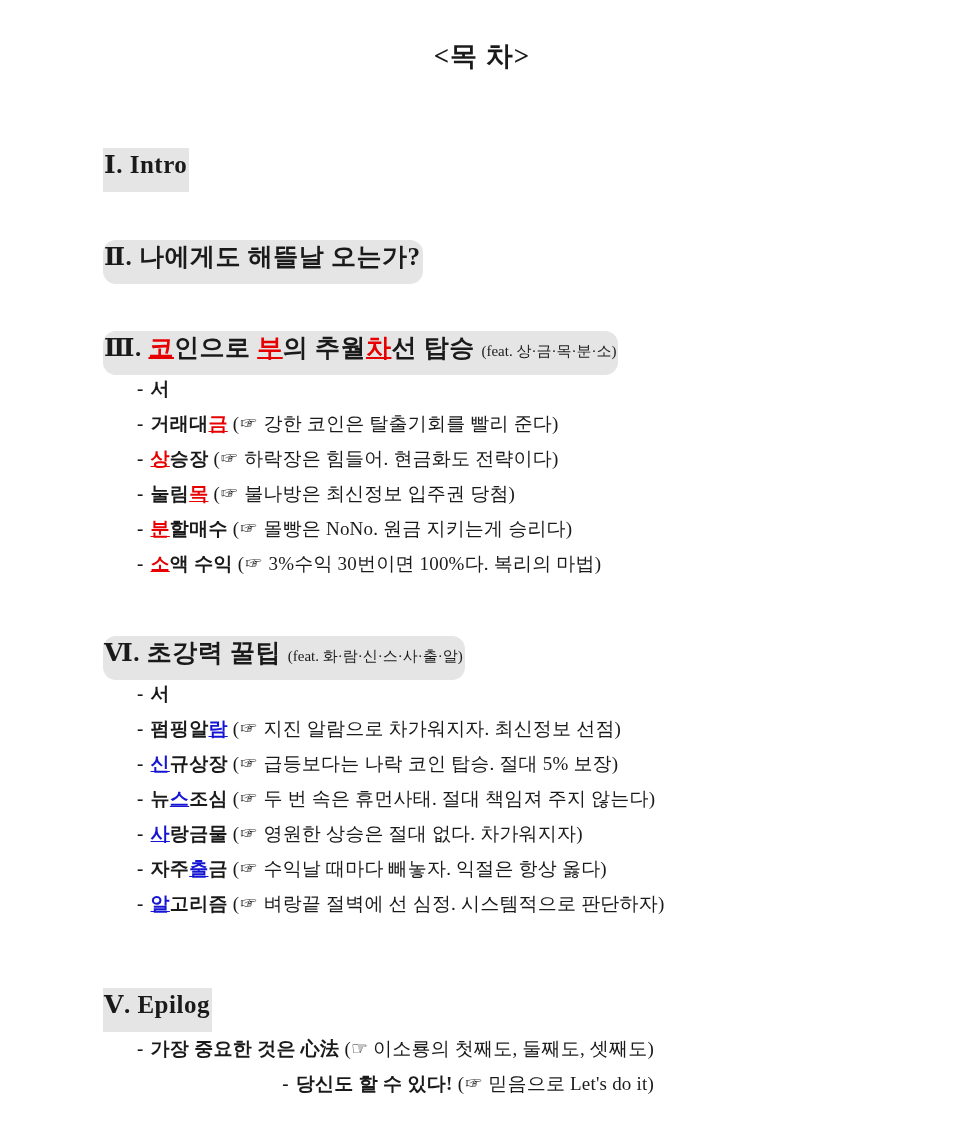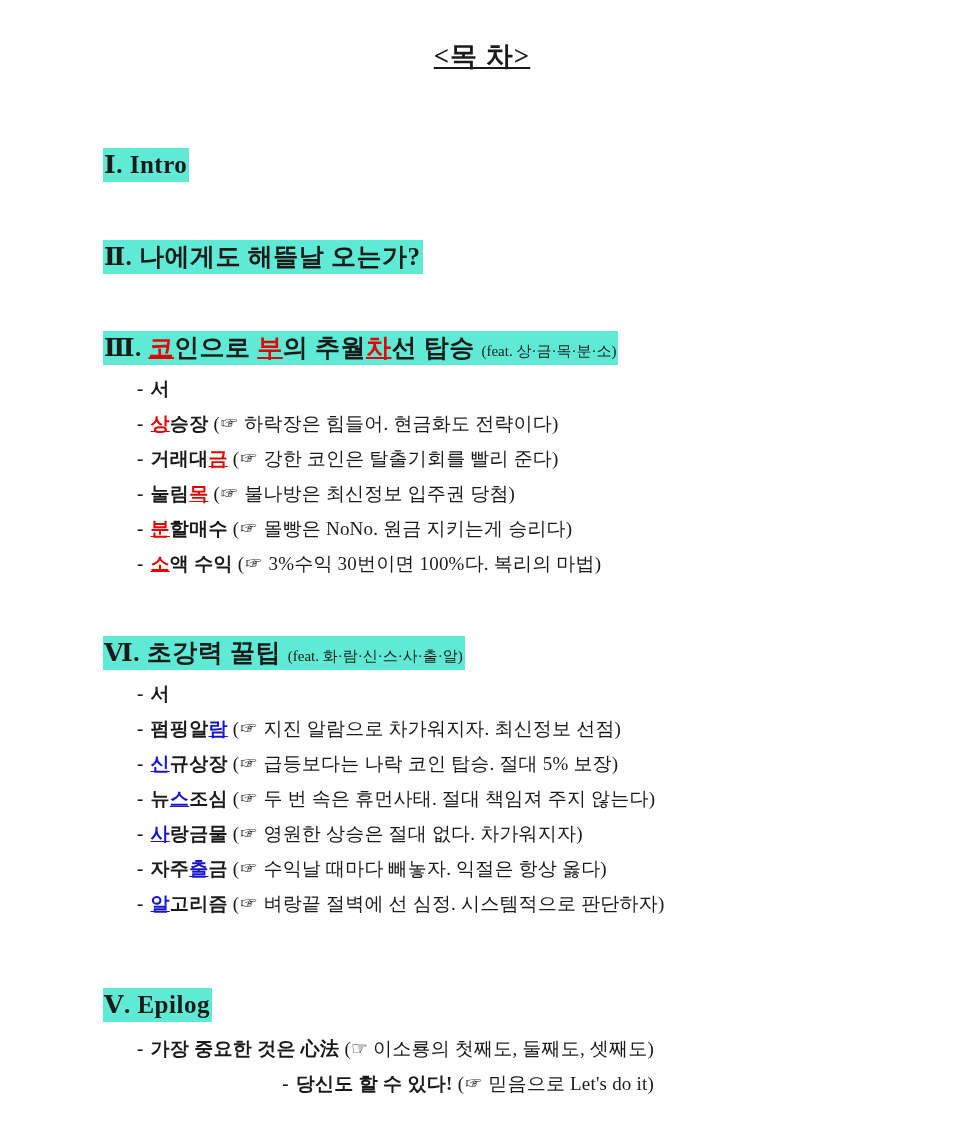--- a/index.html
+++ b/index.html
@@ -14,57 +14,57 @@
     color: #1a1a1a;
     position: relative;
     overflow: hidden;
   }
   .page {
     width: 964px;
     height: 854px;
     position: relative;
     box-sizing: border-box;
     padding: 0;
-    text-decoration: underline;
   }
 
   
   .doc-title {
     text-align: center;
     font-size: 27px;
     font-weight: bold;
     letter-spacing: 1px;
     margin: 0;
     padding-top: 38px;
     font-family: "Liberation Serif", "DejaVu Serif", serif;
   }
 
   
   .section {
     margin: 0;
     padding: 0;
   }
   .sec-head {
     display: inline-block;
-    background: #5eead4;
+    background: #e5e5e5;
     font-weight: bold;
     line-height: 1.28;
     white-space: nowrap;
-    padding: 1px 2px 1px 1px;
+    padding: 1px 2px 11px 1px;
   }
   .sec-head .numeral {
     font-family: "Liberation Serif", "DejaVu Serif", serif;
   }
   .sec-latin {
     font-size: 25px;
     letter-spacing: 0.5px;
   }
   .sec-kor {
     font-size: 25px;
     letter-spacing: 0.5px;
+    border-radius: 13px;
   }
   .feat {
     font-size: 15px;
     font-weight: normal;
     letter-spacing: 0;
   }
 
   
   .h-intro   { position: absolute; left: 103px; top: 148px; }
   .h-sunrise { position: absolute; left: 103px; top: 240px; }
@@ -138,22 +138,22 @@
 
   <div class="section h-coin">
     <span class="sec-head sec-kor">
       <span class="numeral">Ⅲ.</span>
       <span id="coin-title"><span class="hl-red">코</span><span>인으로 </span><span class="hl-red">부</span><span>의 추월</span><span class="hl-red">차</span><span>선 탑승</span></span>
       <span class="feat">(feat. 상·금·목·분·소)</span>
     </span>
   </div>
   <ul class="items items-coin" id="items-coin">
       <li class="item"><span class="dash">-</span><span class="term"><span>서</span></span></li>
+      <li class="item"><span class="dash">-</span><span class="term"><span>거래대</span><span class="hl-red">금</span></span><span class="desc">(☞ 강한 코인은 탈출기회를 빨리 준다)</span></li>
       <li class="item"><span class="dash">-</span><span class="term"><span class="hl-red">상</span><span>승장</span></span><span class="desc">(☞ 하락장은 힘들어. 현금화도 전략이다)</span></li>
-      <li class="item"><span class="dash">-</span><span class="term"><span>거래대</span><span class="hl-red">금</span></span><span class="desc">(☞ 강한 코인은 탈출기회를 빨리 준다)</span></li>
       <li class="item"><span class="dash">-</span><span class="term"><span>눌림</span><span class="hl-red">목</span></span><span class="desc">(☞ 불나방은 최신정보 입주권 당첨)</span></li>
       <li class="item"><span class="dash">-</span><span class="term"><span class="hl-red">분</span><span>할매수</span></span><span class="desc">(☞ 몰빵은 NoNo. 원금 지키는게 승리다)</span></li>
       <li class="item"><span class="dash">-</span><span class="term"><span class="hl-red">소</span><span>액 수익</span></span><span class="desc">(☞ 3%수익 30번이면 100%다. 복리의 마법)</span></li>
     </ul>
 
   <div class="section h-tips">
     <span class="sec-head sec-kor">
       <span class="numeral">Ⅵ.</span>
       <span>초강력 꿀팁</span>
       <span class="feat">(feat. 화·람·신·스·사·출·알)</span>

